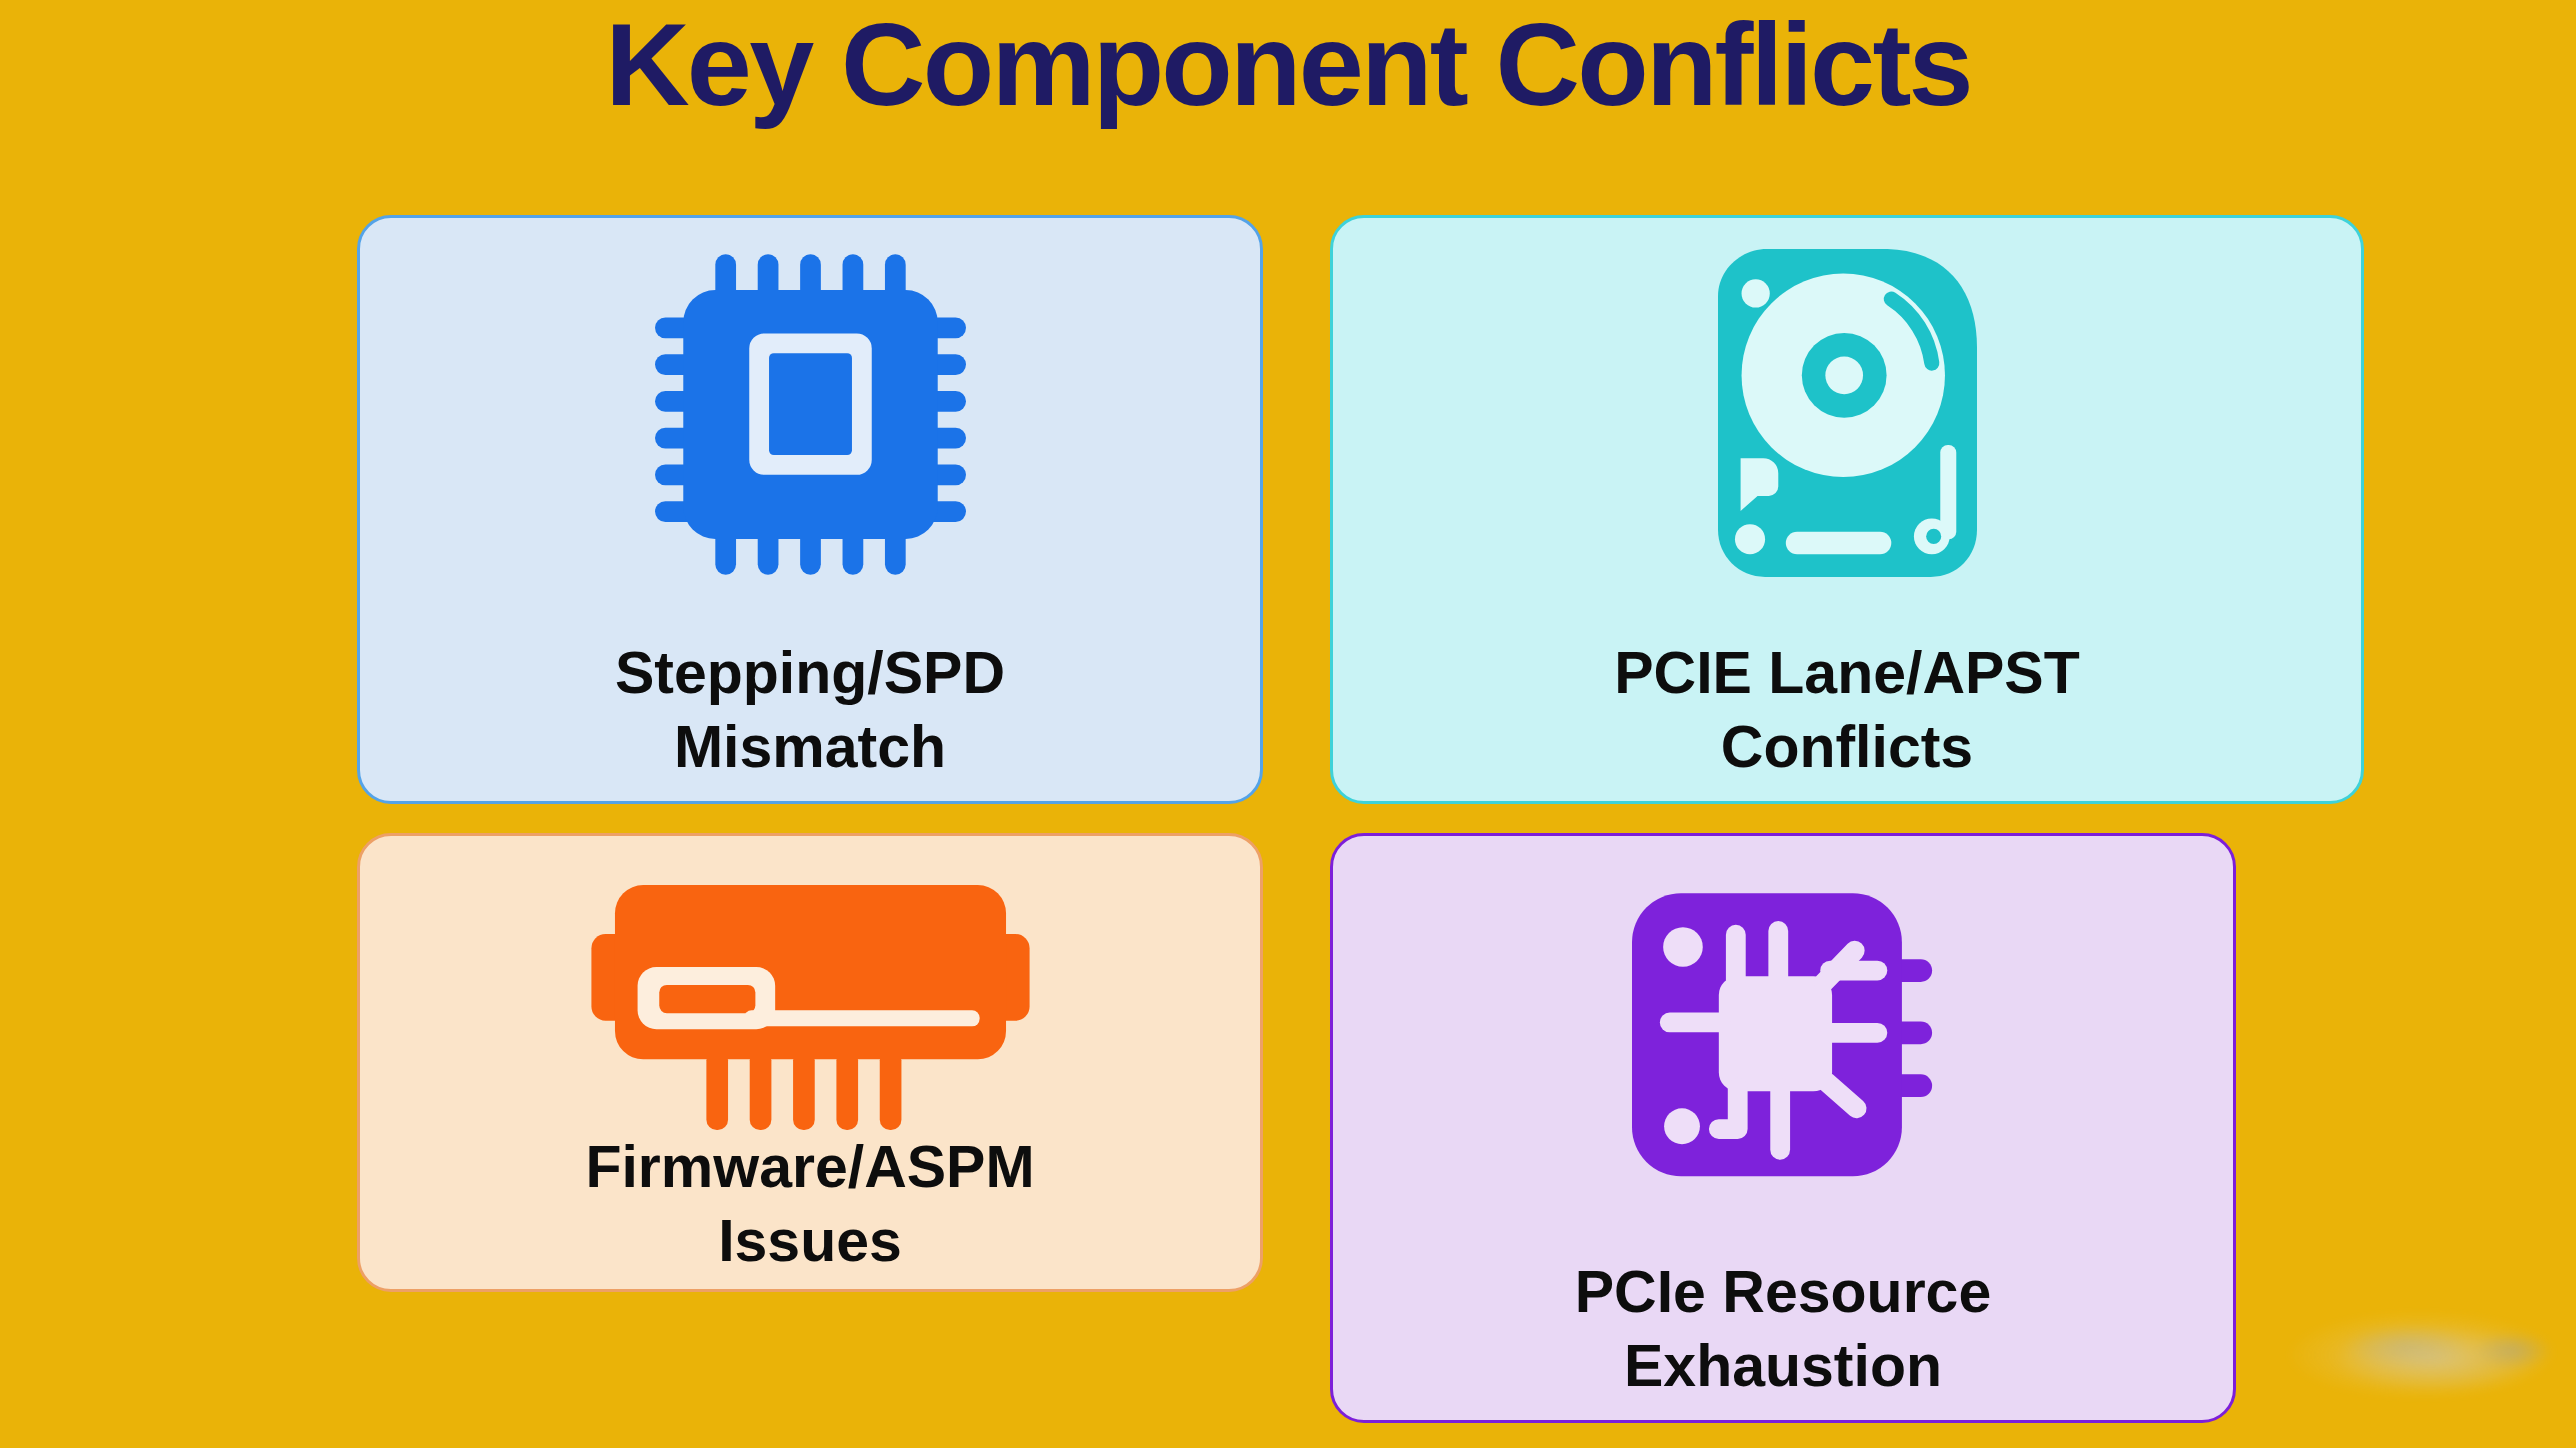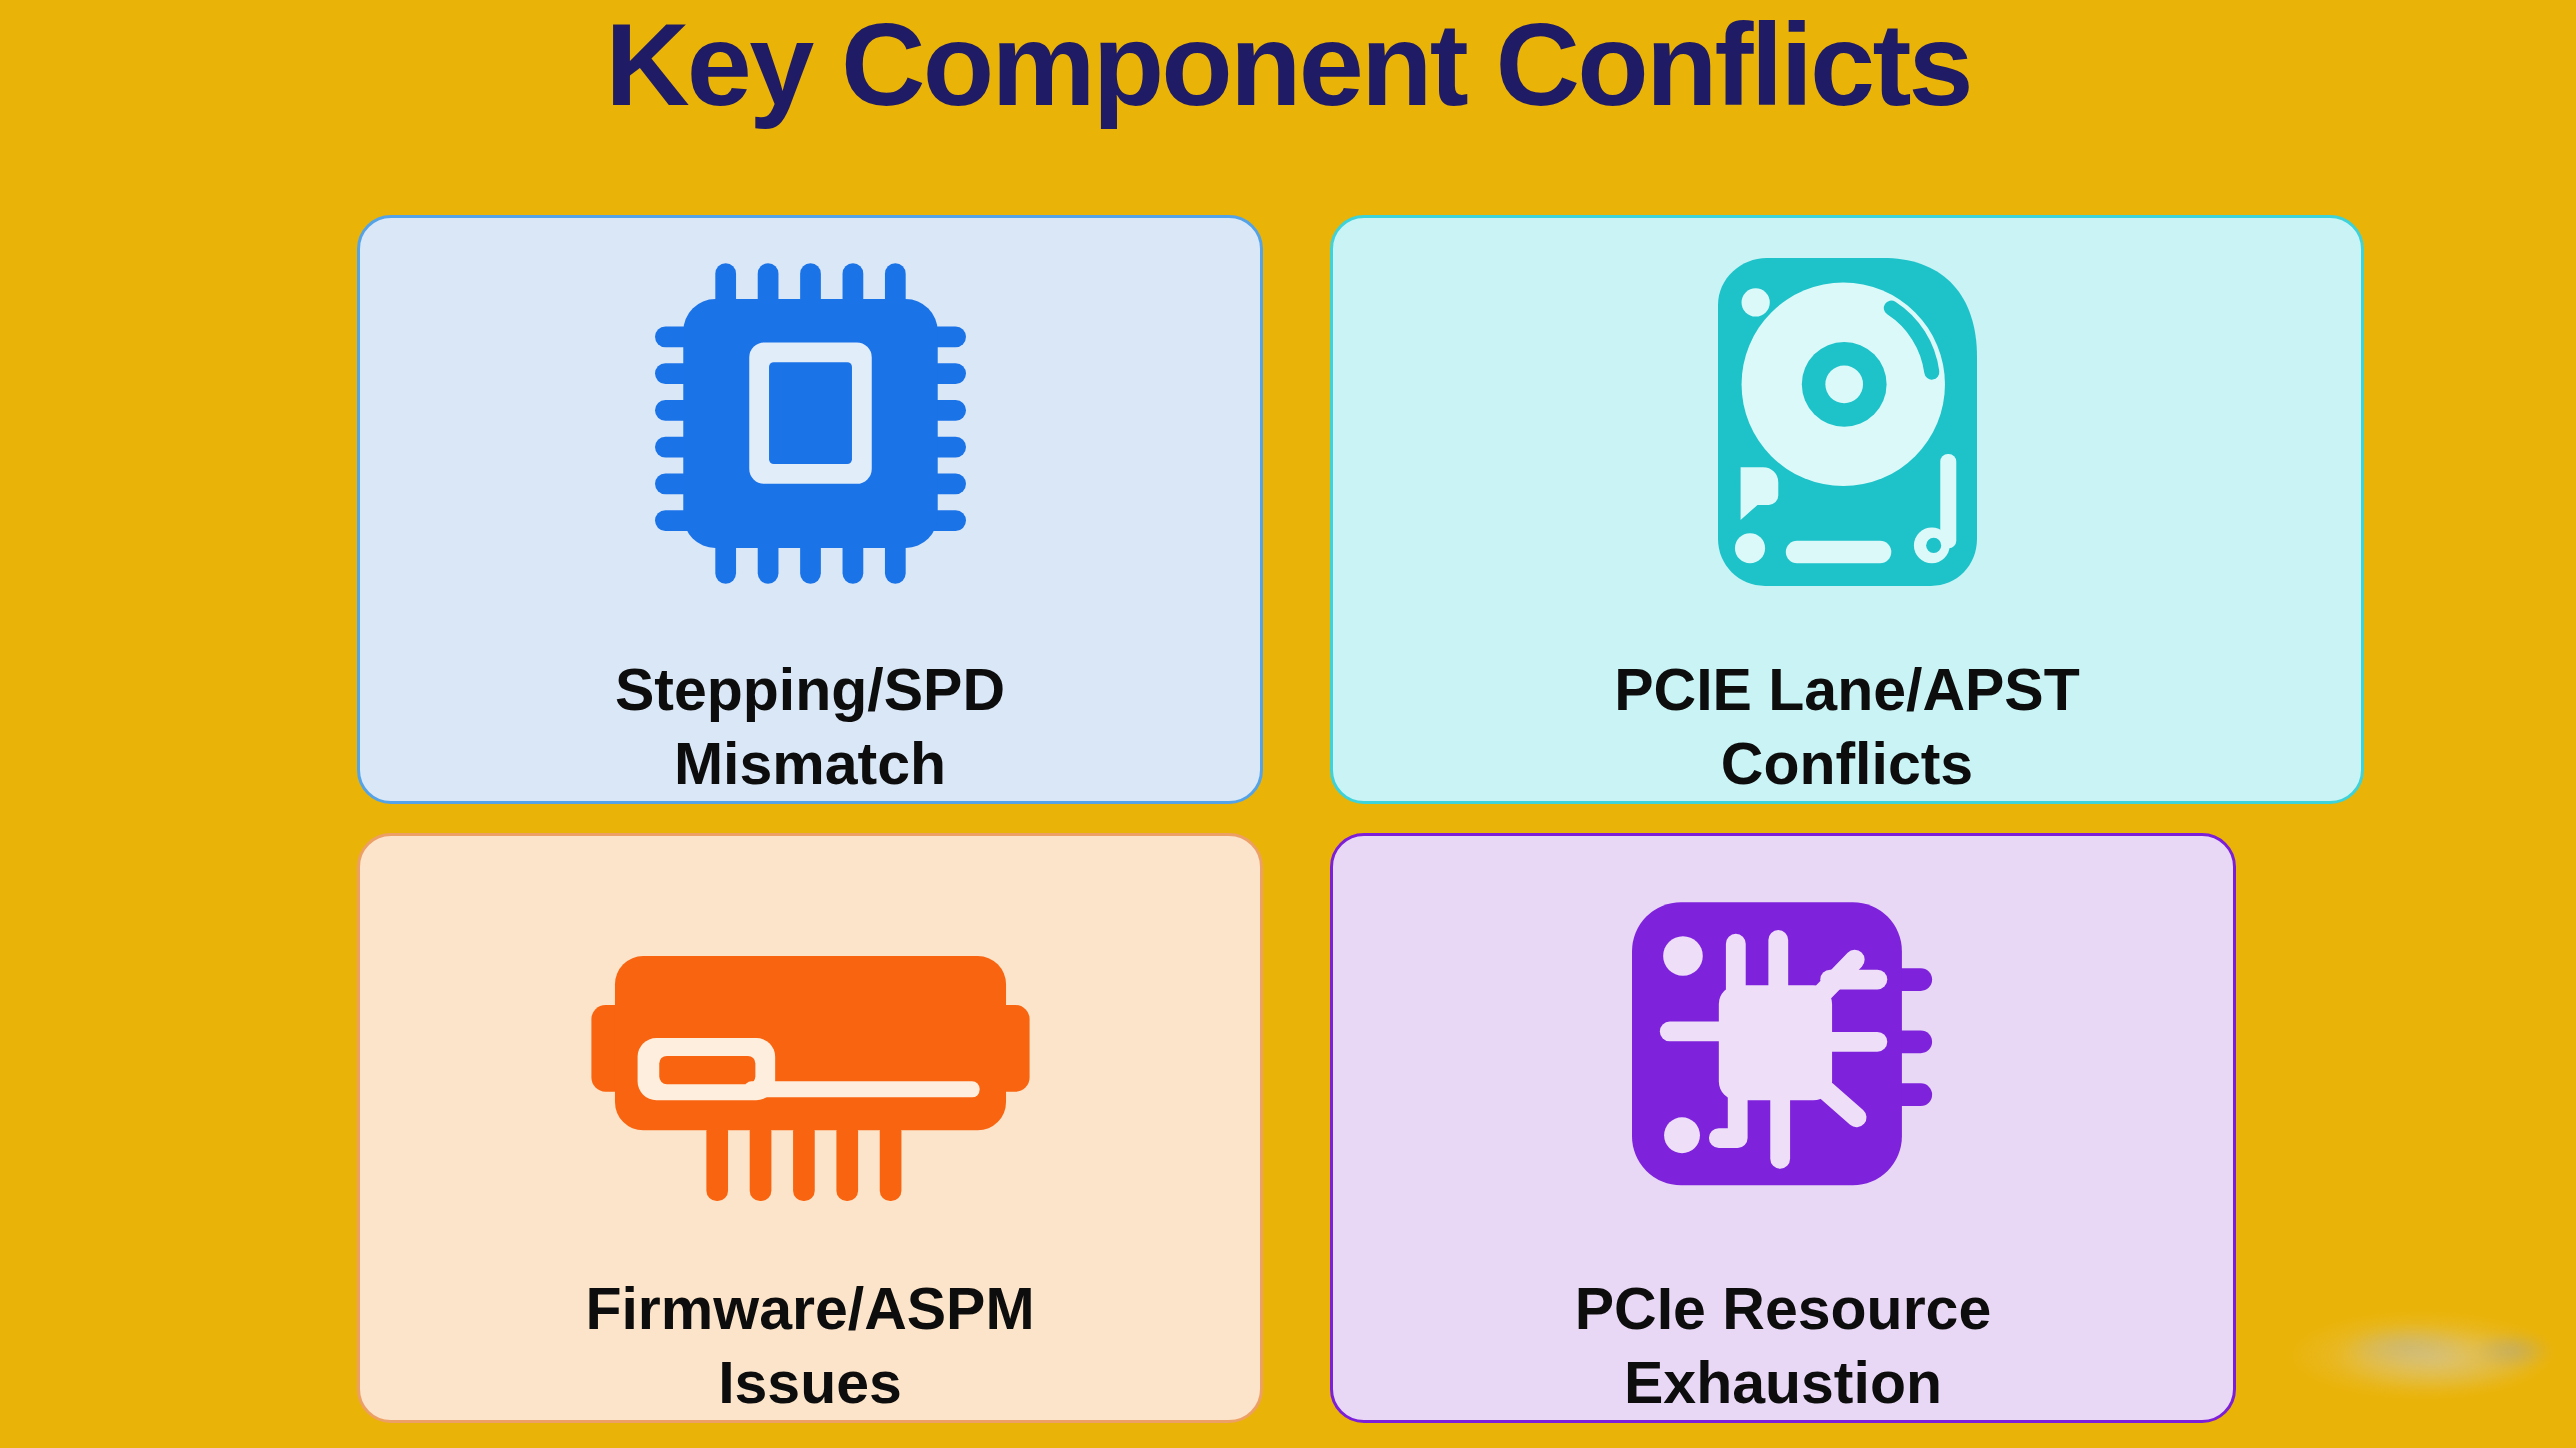--- a/index.html
+++ b/index.html
@@ -32,36 +32,37 @@
     box-sizing: border-box;
     border-radius: 34px;
     border: 3.8px solid var(--card-border, #999);
     background: var(--card-bg, #eee);
     display: flex;
     flex-direction: column;
     align-items: center;
   }
   .card.pos-0 { left: 357px;  top: 215px; width: 906px; height: 589px; }
   .card.pos-1 { left: 1330px; top: 215px; width: 1034px; height: 589px; }
-  .card.pos-2 { left: 357px;  top: 833px; width: 906px; height: 590px; }
+  .card.pos-2 { left: 357px;  top: 833px; width: 906px; height: 459px; }
   .card.pos-3 { left: 1330px; top: 833px; width: 906px; height: 590px; }
   .icon-area {
     flex: 1;
     display: flex;
     align-items: center;
     justify-content: center;
     width: 100%;
   }
   .icon-area svg { display: block; }
   .pos-0 .icon-area svg { margin-top: -24.5px; }
   .pos-1 .icon-area svg { margin-top: -28px; }
   .pos-2 .icon-area svg { margin-top: 49px; }
   .pos-3 .icon-area svg { margin-top: -13.2px; }
   .card-label {
     flex: 0 0 auto;
+    padding-bottom: 17px;
     text-align: center;
     font-size: 59px;
     font-weight: 700;
     line-height: 74px;
     color: #0d0d0d;
   }
   .card-label .line { display: block; white-space: nowrap; }
   .watermark {
     position: absolute;
     left: 2257px;

